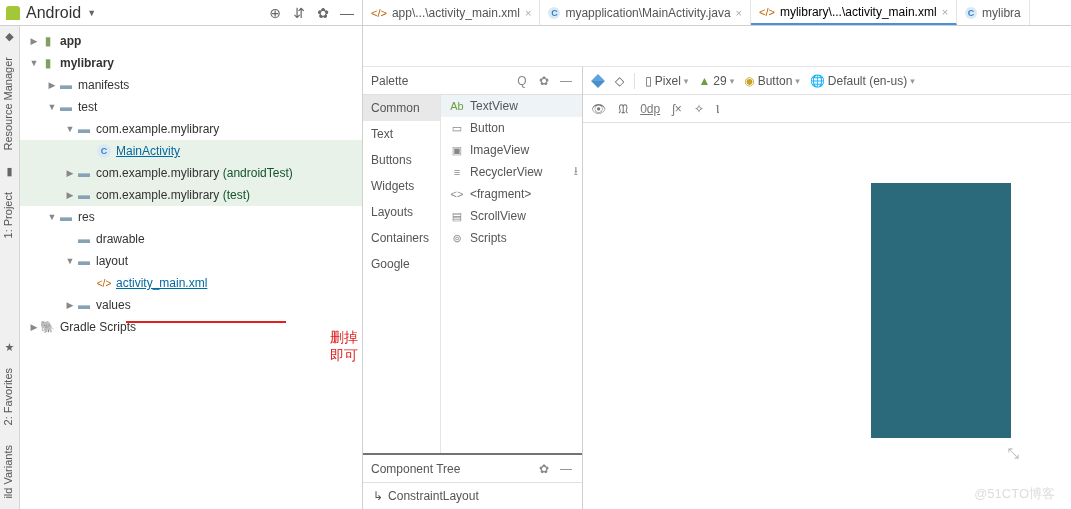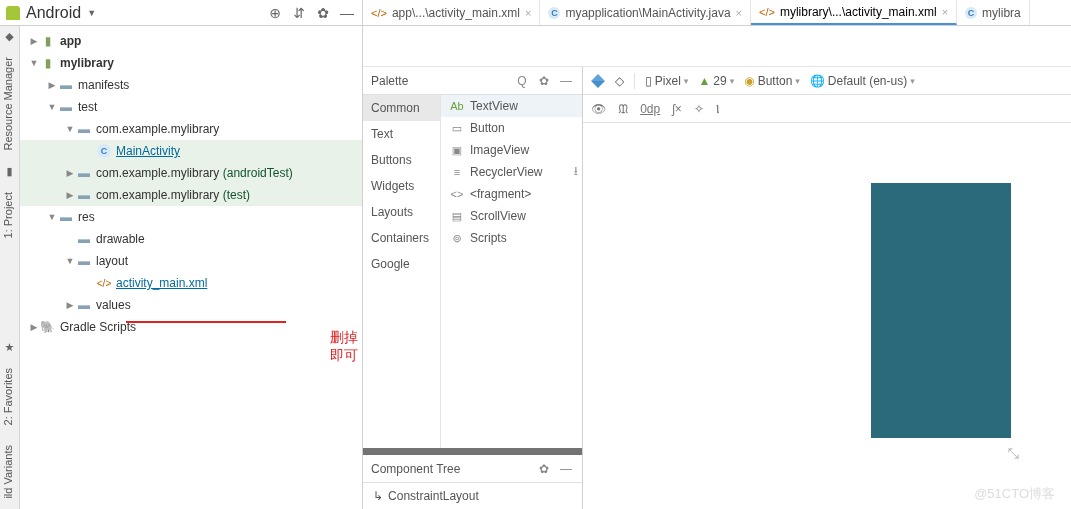--- a/index.html
+++ b/index.html
@@ -59,21 +59,21 @@
     .pal-body { display: flex; flex: 1; min-height: 0; }
     .pal-cats { width: 78px; border-right: 1px solid #e5e5e5; }
     .pal-cat { padding: 6px 8px; color: #555; cursor: pointer; white-space: nowrap; overflow: hidden; }
     .pal-cat.sel { background: #e8e8e8; }
     .pal-items { flex: 1; }
     .pal-item { display: flex; align-items: center; padding: 4px 9px; gap: 6px; color: #555; cursor: pointer; }
     .pal-item.sel { background: #eef3f8; }
     .pal-item .pi-ic { width: 14px; text-align: center; color: #888; font-size: 11px; }
     .pal-download { position:absolute; right: 4px; color:#999; }
 
-    .comp-tree-panel { border-top: 7px solid #737373; }
+    .comp-tree-panel { border-top: 2px solid #737373; }
     .ct-body { padding: 6px 10px; }
     .ct-row { display: flex; align-items: center; gap: 5px; color: #555; }
 
     
     .design-col { flex: 1; display: flex; flex-direction: column; }
     .design-toolbar { display: flex; align-items: center; height: 28px; padding: 0 8px; border-bottom: 1px solid #e0e0e0; gap: 10px; color: #555; }
     .dt-ic { display:inline-flex; align-items:center; gap:3px; cursor:pointer; }
     .dt-sep { width:1px; height:16px; background:#e0e0e0; }
     .design-toolbar2 { display: flex; align-items: center; height: 28px; padding: 0 8px; border-bottom: 1px solid #e0e0e0; gap: 12px; color: #777; }
     .canvas { flex: 1; position: relative; background: #fff; }

